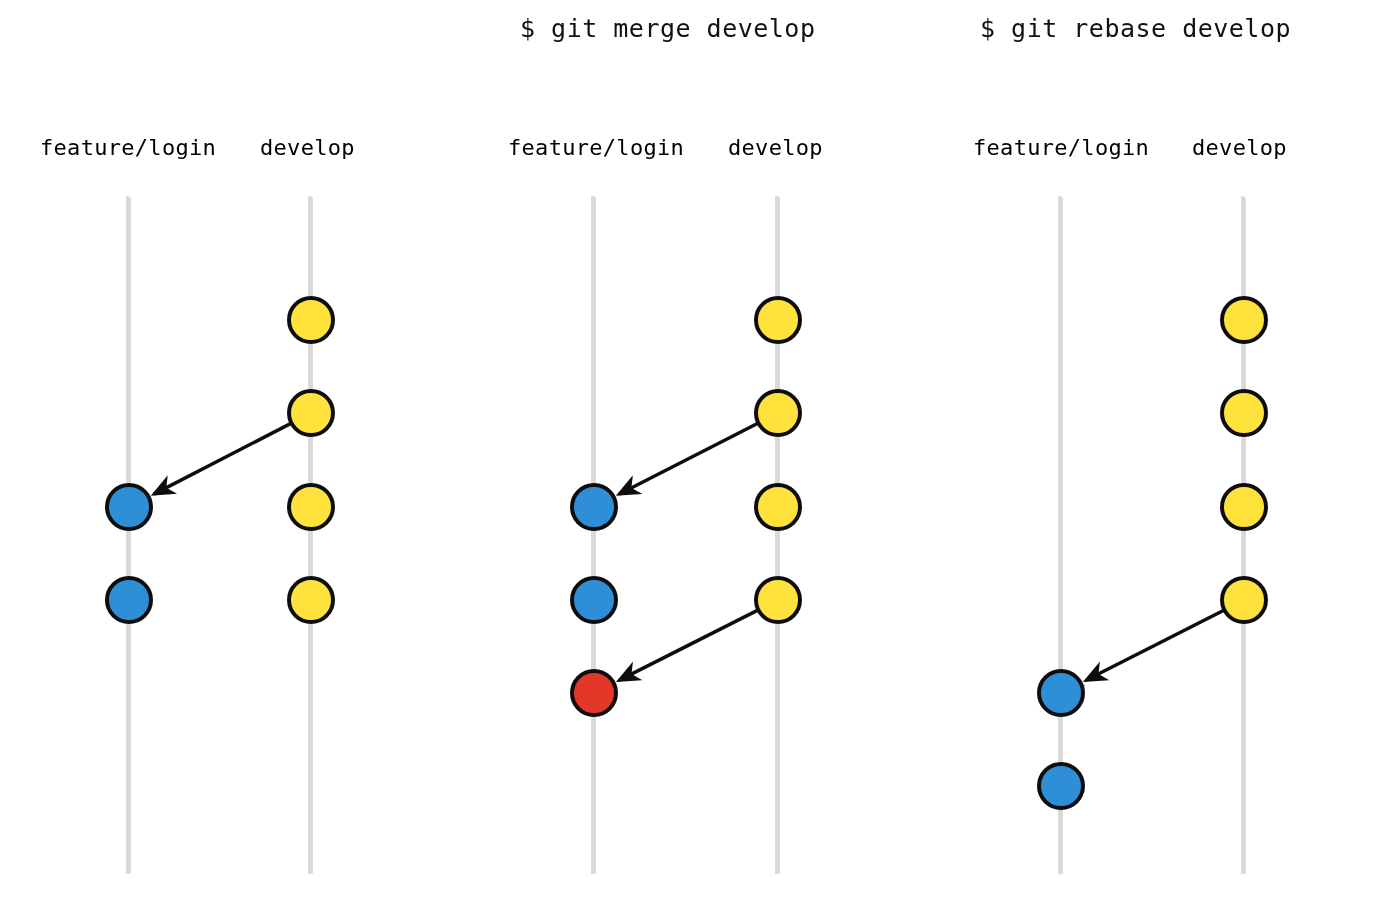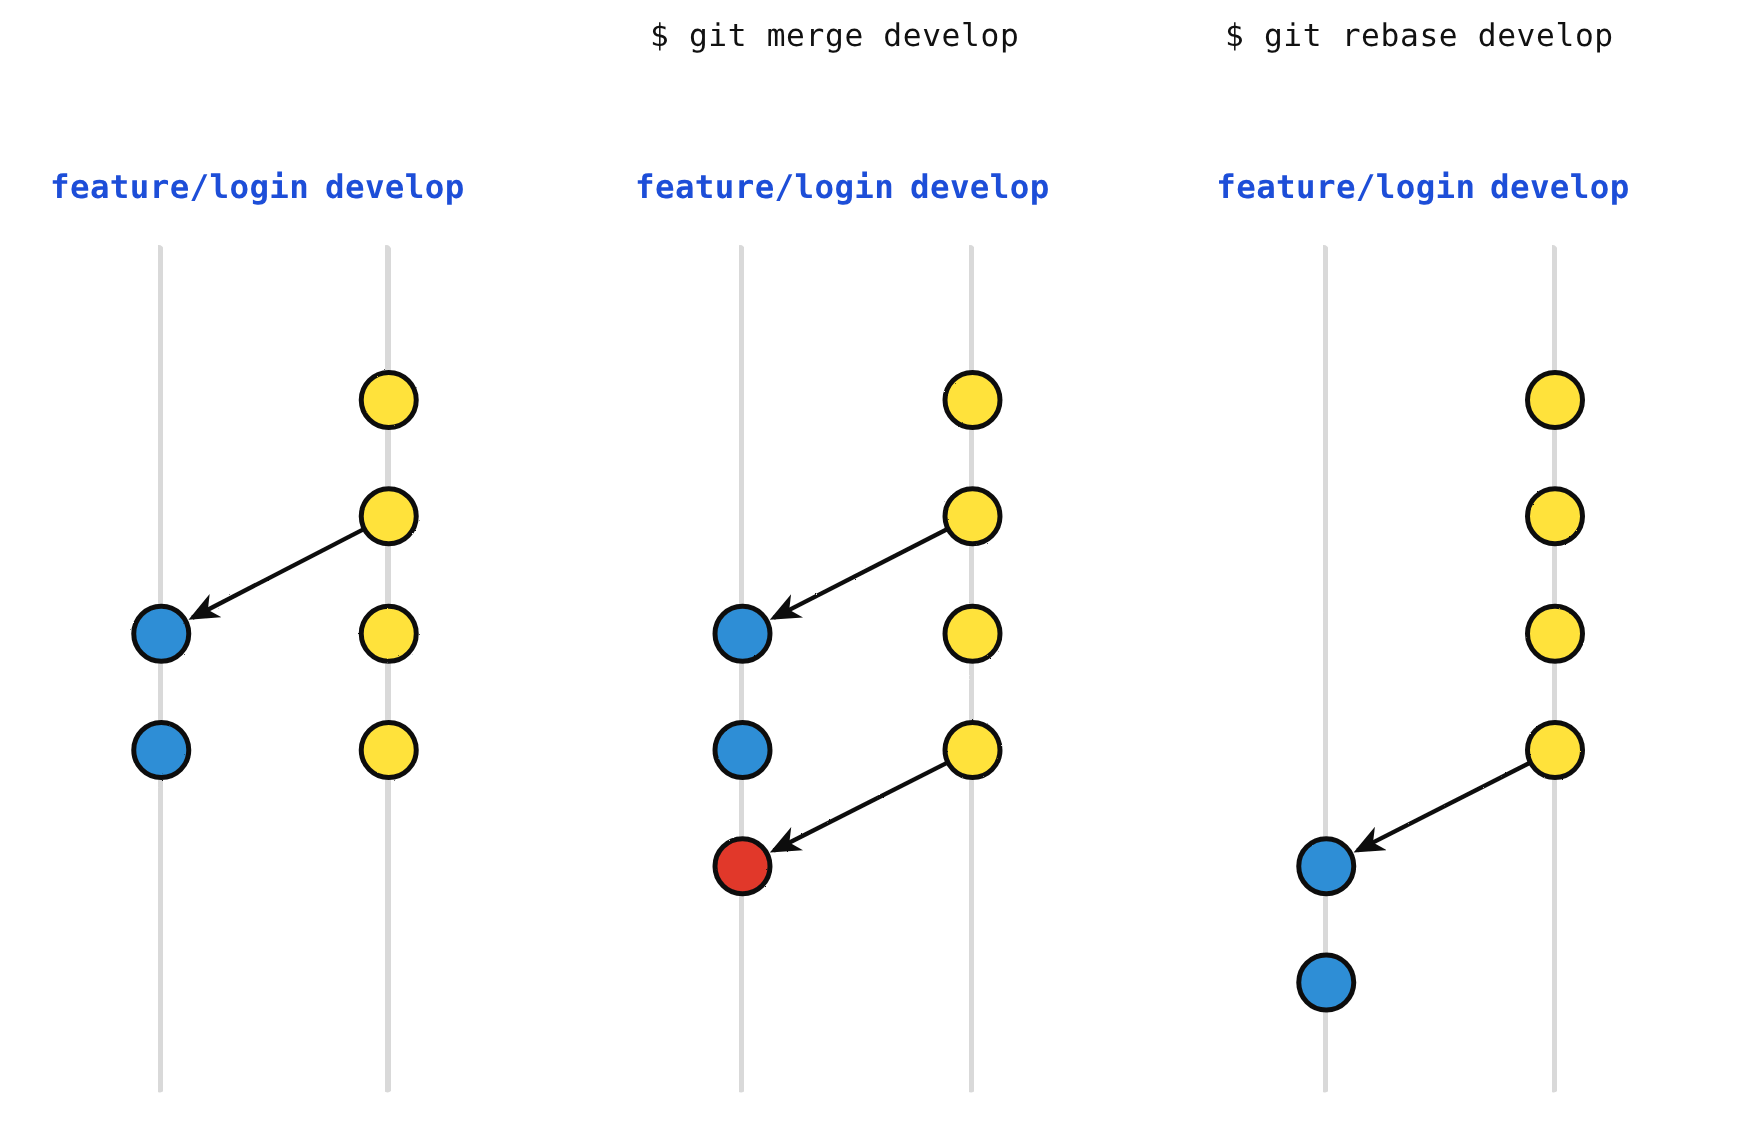--- a/index.html
+++ b/index.html
@@ -18,23 +18,23 @@
     position: absolute;
     top: 14px;
     font-size: 25px;
     font-weight: 500;
     letter-spacing: 0.5px;
     color: #111;
   }
   .branch-label {
     position: absolute;
     top: 135px;
-    font-size: 26px;
-    color: #1d4ed8;
-    font-weight: 700;
+    font-size: 22px;
+    color: #000000;
+    font-weight: 400;
     letter-spacing: 0.3px;
   }
   svg { position: absolute; inset: 0; }
 </style>
 </head>
 <body>
 
 <div class="canvas">
 
   <div class="cmd" style="left:980px">$ git rebase develop</div>

